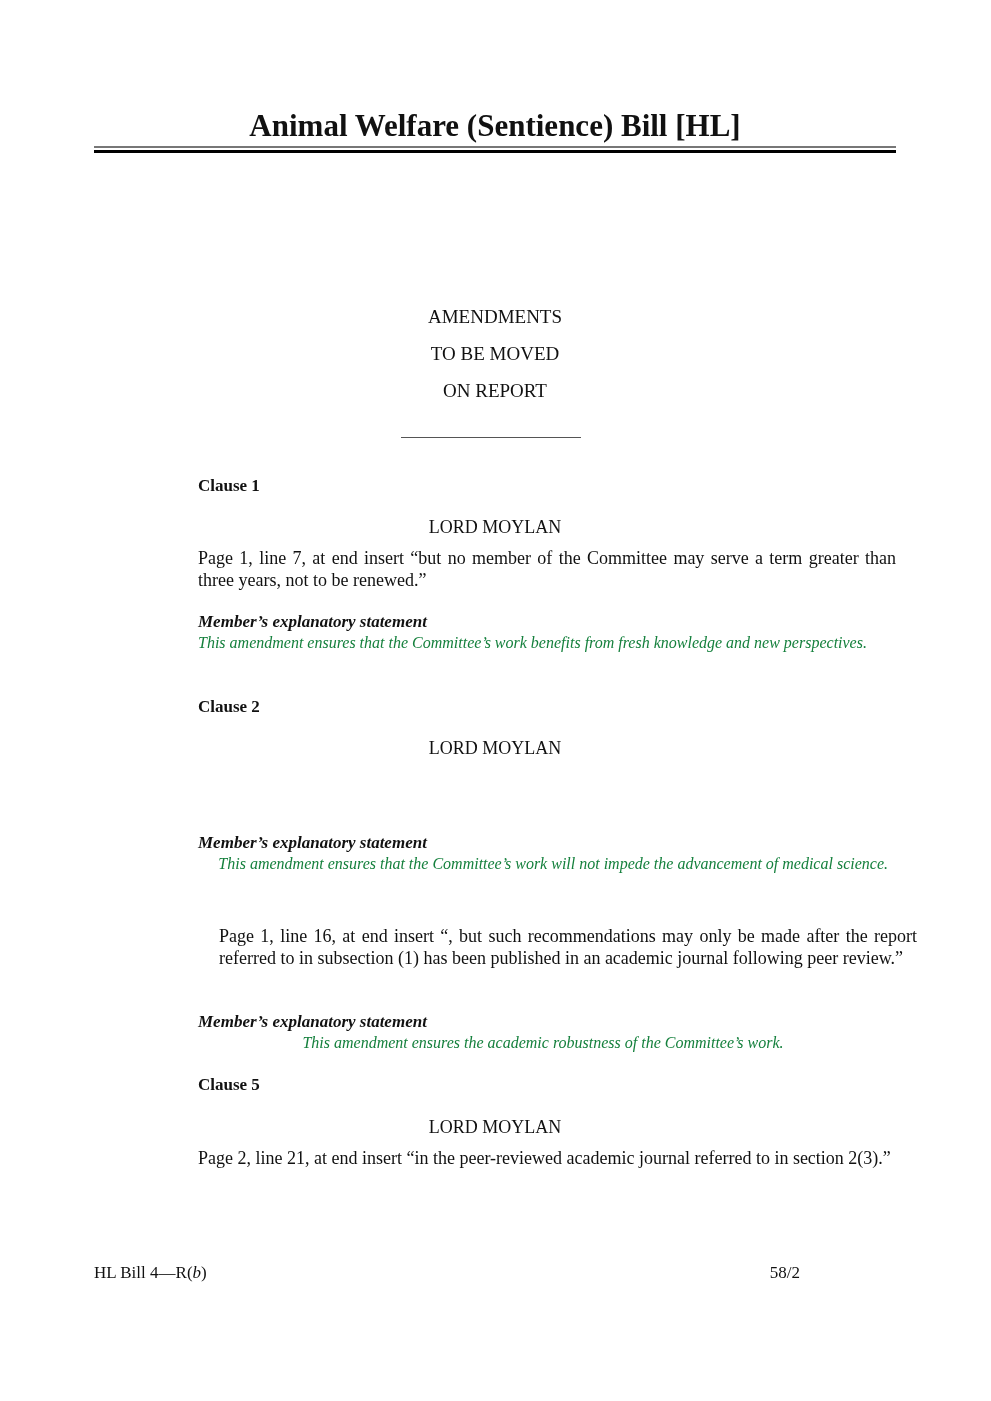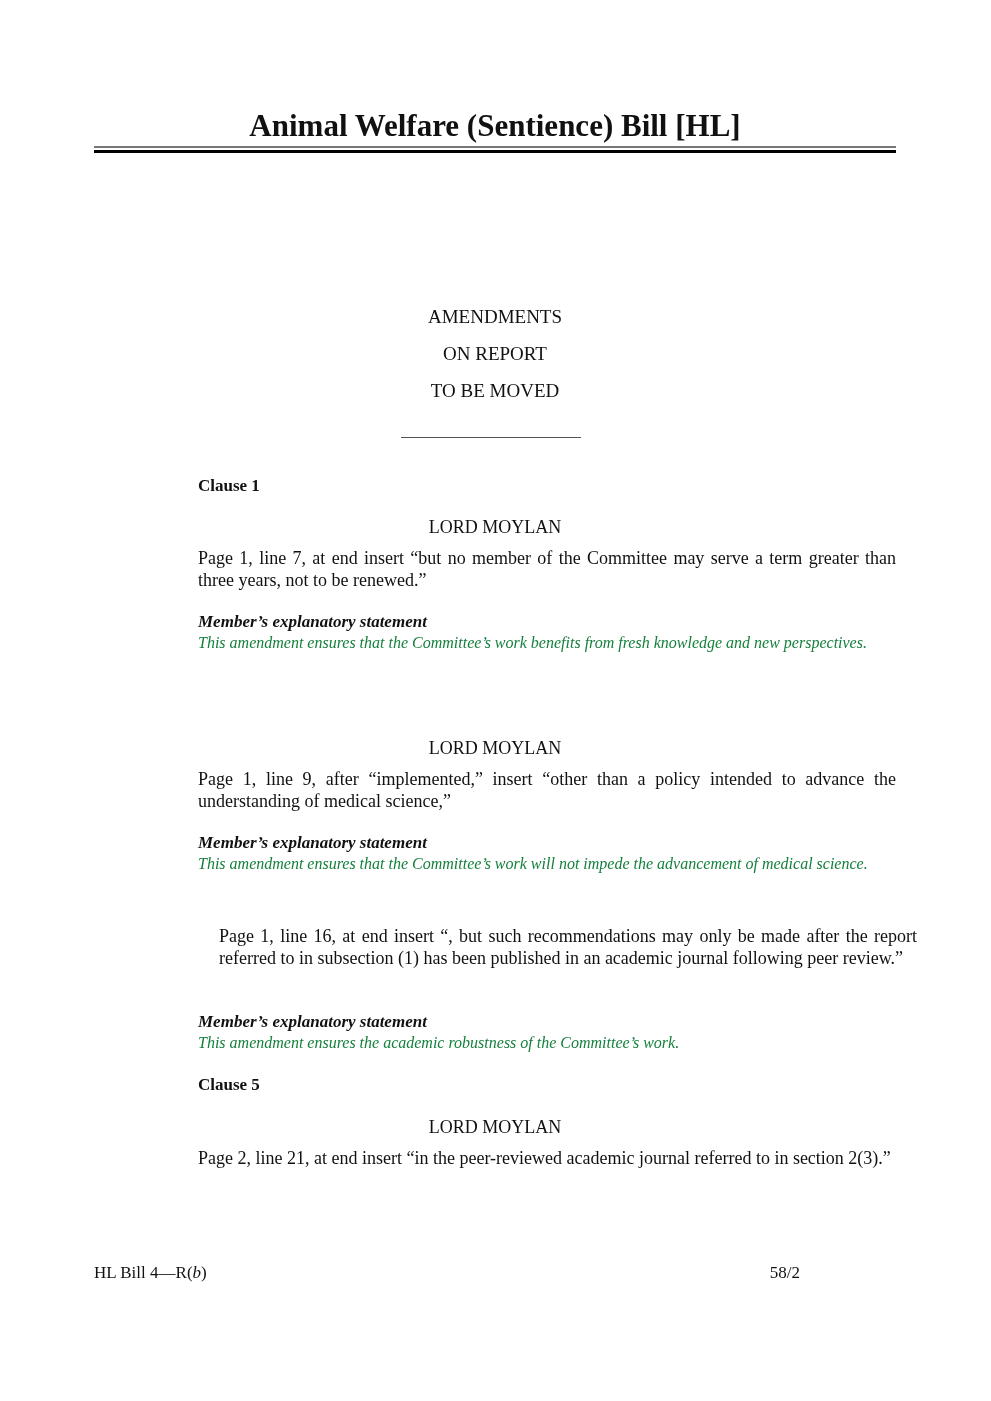--- a/index.html
+++ b/index.html
@@ -62,39 +62,39 @@
 <body>
 
 <div class="page">
 
   <div class="title">Animal Welfare (Sentience) Bill [HL]</div>
   <div class="rule-thin"></div>
   <div class="rule-thick"></div>
 
   <div class="heading-block">
     <div>AMENDMENTS</div>
+    <div>TO BE MOVED</div>
     <div>ON REPORT</div>
-    <div>TO BE MOVED</div>
   </div>
   <div class="divider"></div>
 
   <div class="clause-title" style="top:476px;">Clause 1</div>
   <div class="member" style="top:517px;">LORD MOYLAN</div>
   <div class="amend last-line-left" style="top:547px;">Page 1, line 7, at end insert “but no member of the Committee may serve a term greater than three years, not to be renewed.”</div>
   <div class="exp-label" style="top:612px;">Member’s explanatory statement</div>
   <div class="exp-text" style="top:632px;">This amendment ensures that the Committee’s work benefits from fresh knowledge and new perspectives.</div>
 
+  <div class="clause-title" style="top:697px;">Clause 2</div>
   <div class="member" style="top:738px;">LORD MOYLAN</div>
-  <div class="amend last-line-left" style="top:768px;">Page 1, line 9, after “implemented,” insert “other than a policy intended to advance the understanding of medical science,”</div>
   <div class="exp-label" style="top:833px;">Member’s explanatory statement</div>
-  <div class="exp-text" style="top:853px;">This amendment ensures that the Committee’s work will not impede the advancement of medical science.</div>
+  <div class="exp-text" style="top:853px;text-align:right;">This amendment ensures that the Committee’s work will not impede the advancement of medical science.</div>
 
   <div class="amend last-line-left" style="top:925px;margin-left:21px;">Page 1, line 16, at end insert “, but such recommendations may only be made after the report referred to in subsection (1) has been published in an academic journal following peer review.”</div>
   <div class="exp-label" style="top:1012px;">Member’s explanatory statement</div>
-  <div class="exp-text" style="top:1032px;">This amendment ensures the academic robustness of the Committee’s work.</div>
+  <div class="exp-text" style="top:1032px;text-align:center;">This amendment ensures the academic robustness of the Committee’s work.</div>
 
   <div class="clause-title" style="top:1075px;">Clause 5</div>
   <div class="member" style="top:1117px;">LORD MOYLAN</div>
   <div class="amend last-line-left" style="top:1147px;">Page 2, line 21, at end insert “in the peer-reviewed academic journal referred to in section 2(3).”</div>
 
   <div class="footer-left">
     <span>HL Bill 4</span><span>—</span><span>R(</span><i>b</i><span>)</span>
   </div>
   <div class="footer-right">58/2</div>
 

